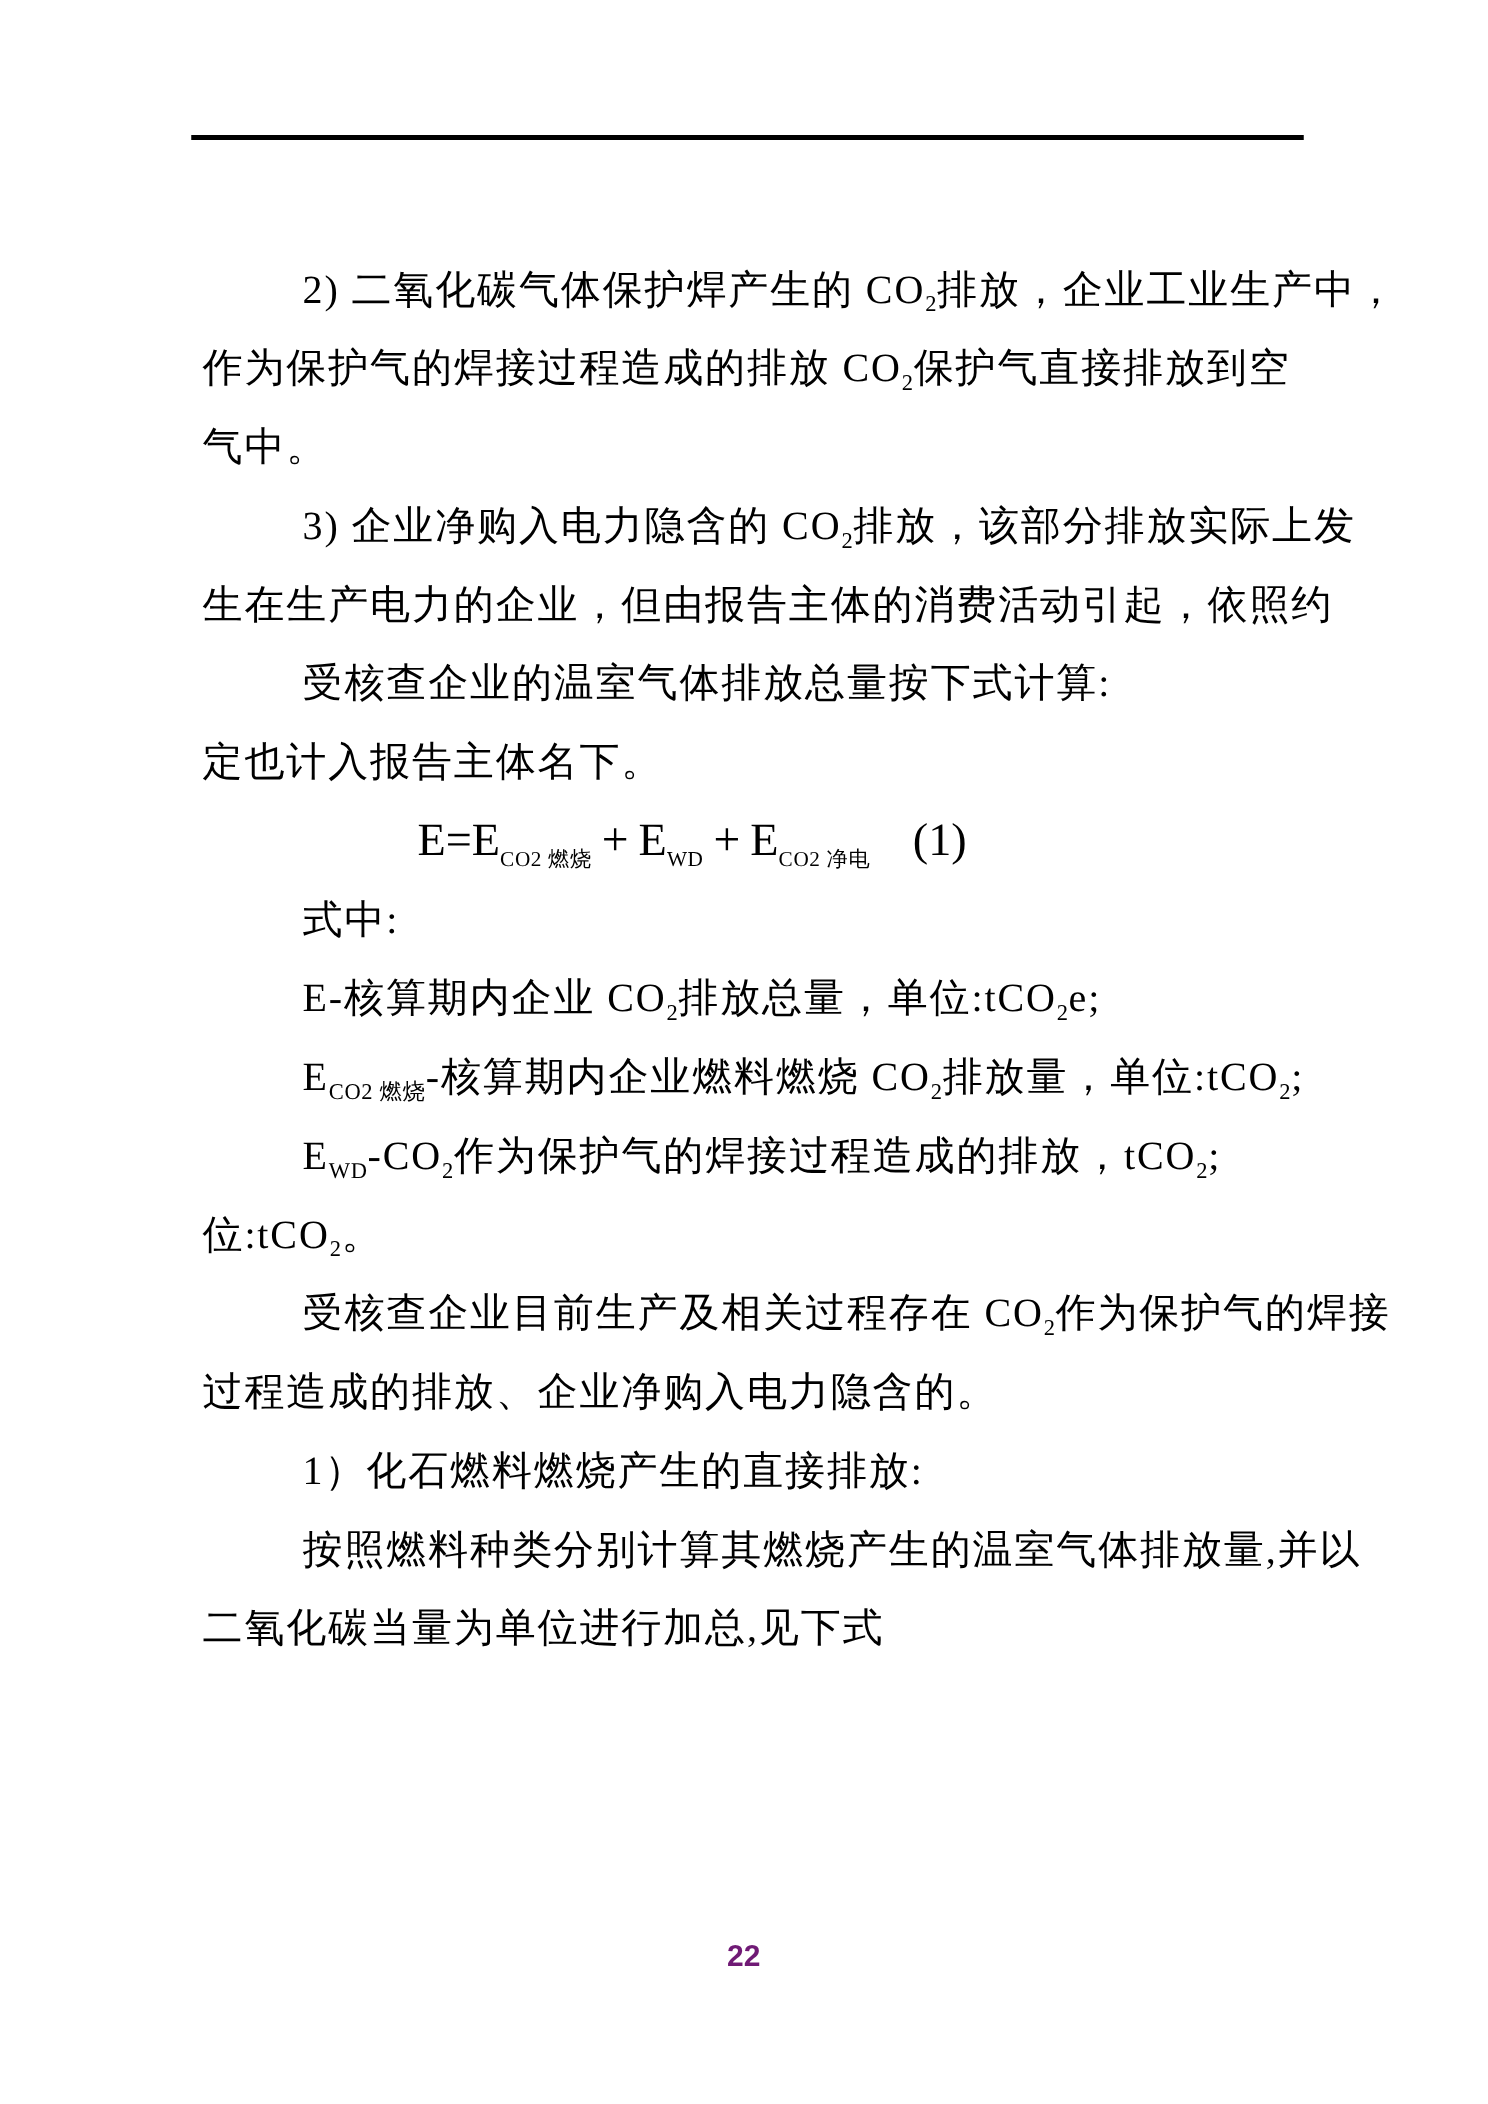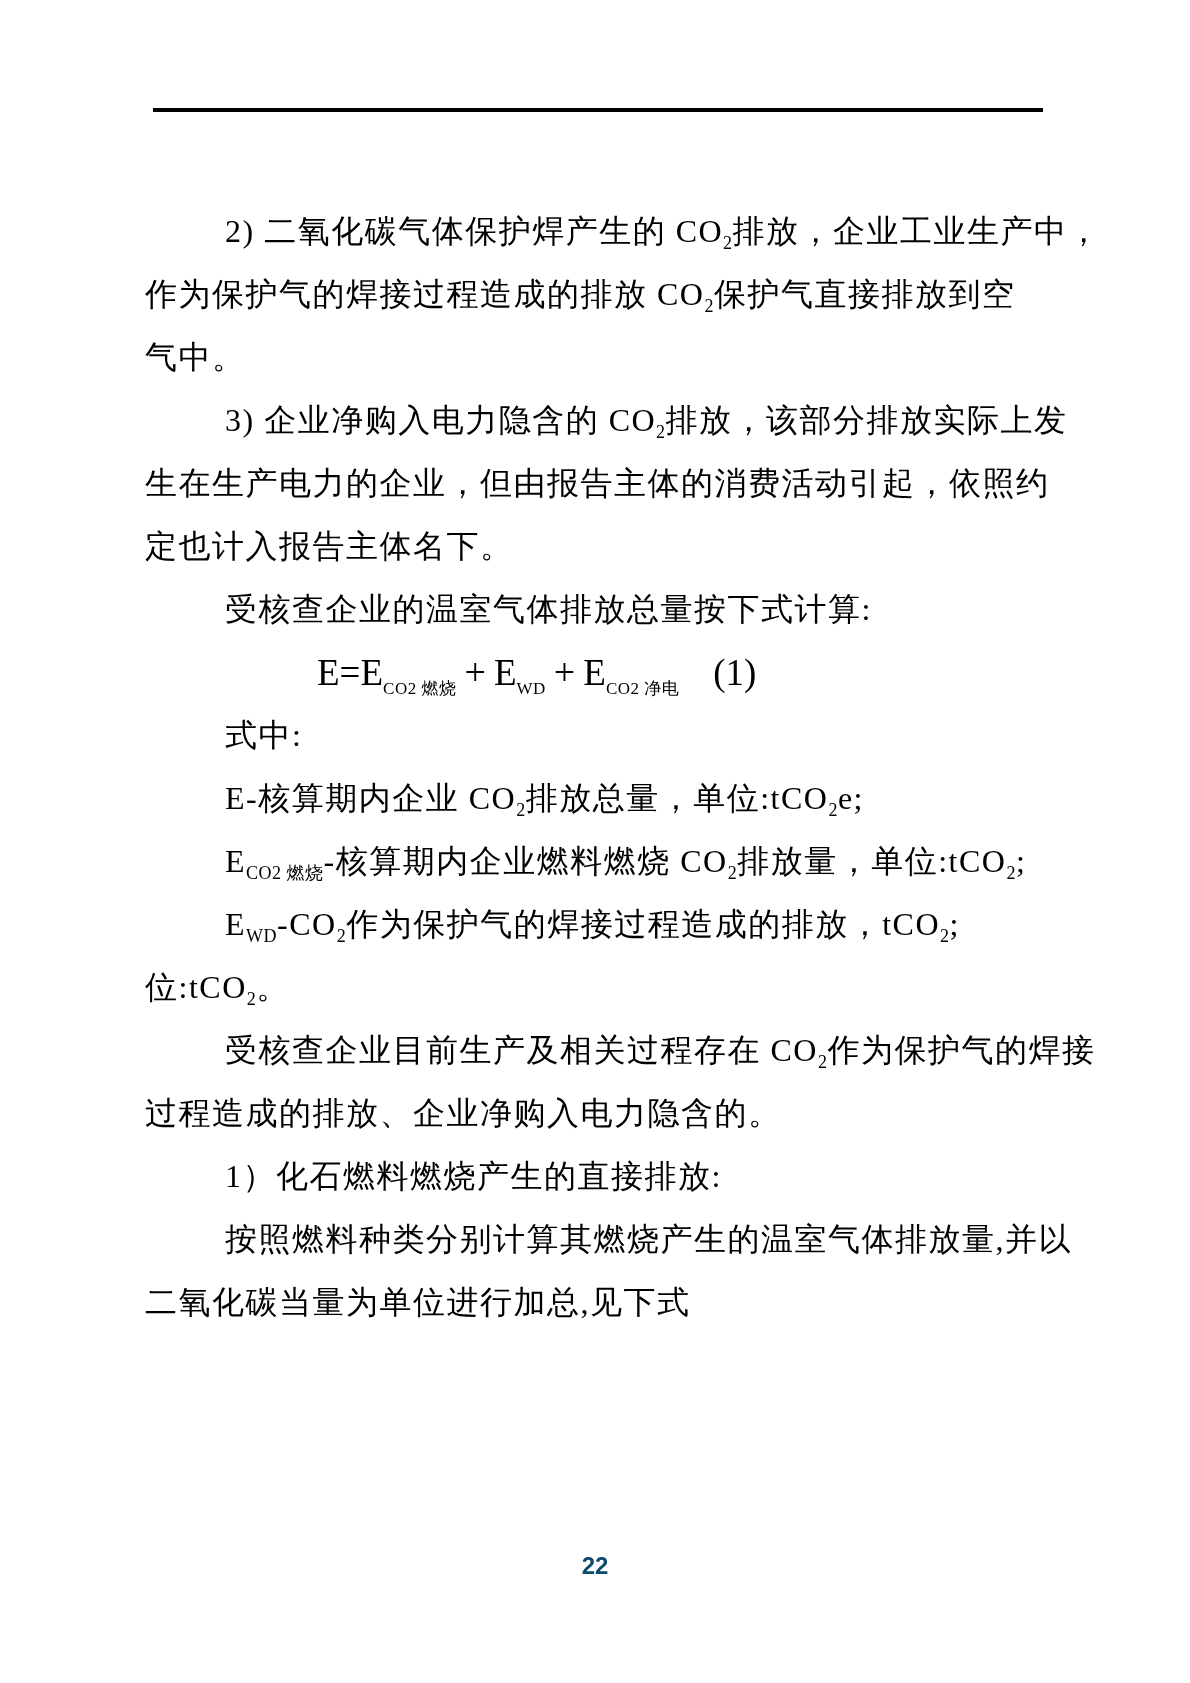--- a/index.html
+++ b/index.html
@@ -10,21 +10,21 @@
     font-family:"Liberation Serif","DejaVu Serif",serif;
     color:#000;
     overflow:hidden;
   }
   .page{position:absolute;inset:0;background:#ffffff;}
   .top-rule{
     position:absolute;left:153px;top:108px;
     width:890px;height:4px;background:#000;
   }
   .doc-body{
-    position:absolute;left:145px;top:200px;width:900px;
+    position:absolute;left:162px;top:200px;width:900px;
   }
   .line{
     height:63px;line-height:63px;
     white-space:nowrap;
     font-size:32px;letter-spacing:1.5px;
     color:#000;
   }
   .line .t{}
   .line .sub{
     font-size:18px;vertical-align:-7px;letter-spacing:0.5px;
@@ -33,37 +33,37 @@
   .formula{
     padding-left:172px;font-size:37px;letter-spacing:0;
   }
   .formula .sub{font-size:17px;vertical-align:-9px;}
   .formula .op{font-size:38px;padding:0 8px;}
   .formula .eqnum{margin-left:34px;}
   .page-number{
     position:absolute;left:0;top:1552px;width:100%;
     text-align:center;
     font-family:"Liberation Sans","DejaVu Sans",sans-serif;
-    font-size:24px;font-weight:600;color:#0c4a6e;
+    font-size:24px;font-weight:600;color:#701a75;
     letter-spacing:0;
   }
 </style>
 </head>
 <body>
 
 <div class="page">
   <div class="top-rule"></div>
   <div class="doc-body">
       <div class="line indent"><span class="t">2) 二氧化碳气体保护焊产生的 CO</span><span class="sub">2</span><span class="t">排放，企业工业生产中，</span></div>
       <div class="line"><span class="t">作为保护气的焊接过程造成的排放 CO</span><span class="sub">2</span><span class="t">保护气直接排放到空</span></div>
       <div class="line"><span class="t">气中。</span></div>
       <div class="line indent"><span class="t">3) 企业净购入电力隐含的 CO</span><span class="sub">2</span><span class="t">排放，该部分排放实际上发</span></div>
       <div class="line"><span class="t">生在生产电力的企业，但由报告主体的消费活动引起，依照约</span></div>
+      <div class="line indent"><span class="t">受核查企业的温室气体排放总量按下式计算:</span></div>
       <div class="line"><span class="t">定也计入报告主体名下。</span></div>
-      <div class="line indent"><span class="t">受核查企业的温室气体排放总量按下式计算:</span></div>
       <div class="line formula"><span class="t">E=E</span><span class="sub">CO2 燃烧</span><span class="op">+</span><span class="t">E</span><span class="sub">WD</span><span class="op">+</span><span class="t">E</span><span class="sub">CO2 净电</span><span class="eqnum">(1)</span></div>
       <div class="line indent"><span class="t">式中:</span></div>
       <div class="line indent"><span class="t">E-核算期内企业 CO</span><span class="sub">2</span><span class="t">排放总量，单位:tCO</span><span class="sub">2</span><span class="t">e;</span></div>
       <div class="line indent"><span class="t">E</span><span class="sub">CO2 燃烧</span><span class="t">-核算期内企业燃料燃烧 CO</span><span class="sub">2</span><span class="t">排放量，单位:tCO</span><span class="sub">2</span><span class="t">;</span></div>
       <div class="line indent"><span class="t">E</span><span class="sub">WD</span><span class="t">-CO</span><span class="sub">2</span><span class="t">作为保护气的焊接过程造成的排放，tCO</span><span class="sub">2</span><span class="t">;</span></div>
       <div class="line"><span class="t">位:tCO</span><span class="sub">2</span><span class="t">。</span></div>
       <div class="line indent"><span class="t">受核查企业目前生产及相关过程存在 CO</span><span class="sub">2</span><span class="t">作为保护气的焊接</span></div>
       <div class="line"><span class="t">过程造成的排放、企业净购入电力隐含的。</span></div>
       <div class="line indent"><span class="t">1）化石燃料燃烧产生的直接排放:</span></div>
       <div class="line indent"><span class="t">按照燃料种类分别计算其燃烧产生的温室气体排放量,并以</span></div>

